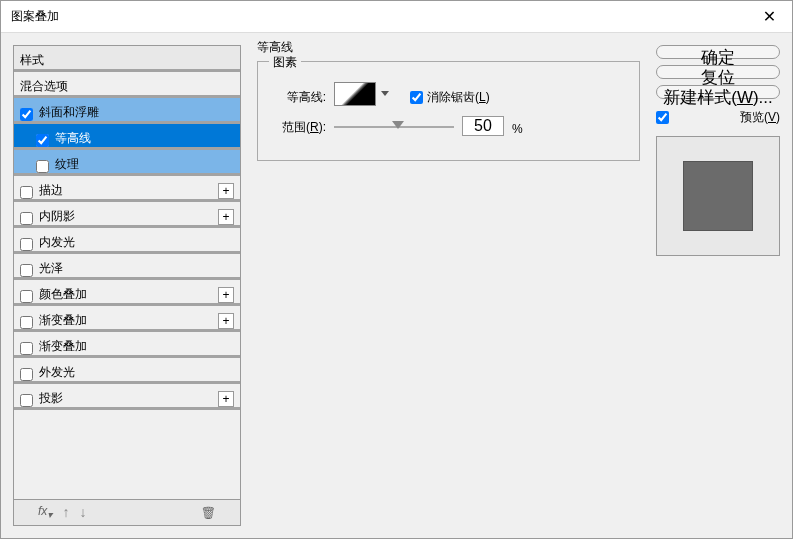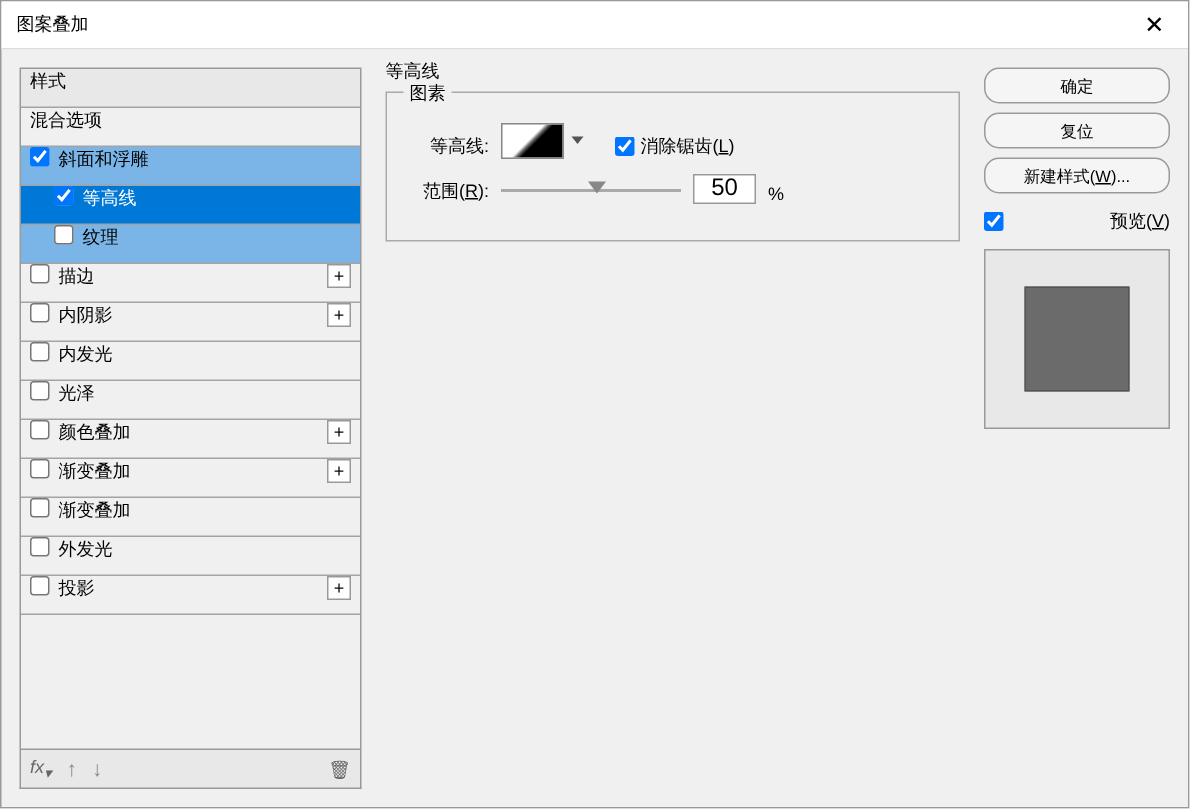--- a/index.html
+++ b/index.html
@@ -4,30 +4,30 @@
 <style>
 * { box-sizing: border-box; margin: 0; padding: 0; }
 body { font-family: "Microsoft YaHei", sans-serif; font-size: 12px; background: #f0f0f0; }
 .window { width: 793px; height: 539px; background: #f0f0f0; border: 1px solid #999; display: flex; flex-direction: column; }
 .titlebar { height: 32px; background: #fff; display: flex; align-items: center; justify-content: space-between; padding-left: 10px; border-bottom: 1px solid #ddd; }
 .titlebar-title { font-size: 12px; }
 .close-btn { width: 45px; height: 32px; display: flex; align-items: center; justify-content: center; font-size: 16px; cursor: pointer; }
 .content { flex: 1; display: flex; padding: 12px; gap: 8px; }
 .left-panel { width: 228px; display: flex; flex-direction: column; }
 .style-list { flex: 1; background: #f0f0f0; border: 1px solid #999; overflow: hidden; }
-.list-header, .list-item { height: 26px; display: flex; align-items: flex-start; padding: 0 6px; border-bottom: 1px solid #a3a3a3; position: relative; }
+.list-header, .list-item { height: 26px; display: flex; align-items: flex-end; padding: 0 6px; border-bottom: 3px solid #a3a3a3; position: relative; }
 .list-header { background: #e8e8e8; }
 .list-item { background: #f0f0f0; }
 .list-item.selected-1 { background: #7bb5e8; color: #000; }
 .list-item.selected-2 { background: #0078d7; color: #fff; }
 .list-item.selected-3 { background: #7bb5e8; color: #000; }
 .list-item input[type="checkbox"] { margin-right: 6px; }
 .list-item.sub { padding-left: 22px; }
 .add-icon { position: absolute; right: 6px; width: 16px; height: 16px; border: 1px solid #999; background: #fff; display: flex; align-items: center; justify-content: center; font-size: 12px; line-height: 1; cursor: pointer; }
-.footer-bar { height: 26px; background: #e8e8e8; border: 1px solid #999; border-top: none; display: flex; align-items: center; padding: 0 6px; justify-content: space-between; gap: 12px; }
+.footer-bar { height: 26px; background: #e8e8e8; border: 1px solid #999; border-top: none; display: flex; align-items: center; padding: 0 24px; justify-content: space-between; gap: 12px; }
 .footer-left { display: flex; gap: 10px; align-items: center; color: #666; }
 .footer-icon { cursor: pointer; color: #666; font-style: italic; }
 .arrow-icon { cursor: pointer; color: #888; font-size: 14px; }
 .trash-icon { cursor: pointer; color: #666; }
 .mid-panel { flex: 1; padding: 0 8px; }
 .fieldset { border: 1px solid #aaa; padding: 10px 12px 14px; margin-top: 8px; position: relative; }
 .fieldset-label { position: absolute; top: -8px; left: 11px; background: #f0f0f0; padding: 0 4px; font-size: 12px; }
 .section-title { margin-bottom: 4px; font-size: 12px; position: absolute; top: -22px; left: 0; }
 .mid-wrap { position: relative; margin-top: 16px; }
 .row { display: flex; align-items: flex-end; margin: 10px 0; gap: 8px; }
@@ -35,21 +35,21 @@
 .contour-swatch { width: 42px; height: 24px; border: 1px solid #888; background: linear-gradient(135deg, #fff 0%, #fff 45%, #666 50%, #000 55%, #000 100%); display: inline-block; position: relative; }
 .contour-swatch::after { content: ""; position: absolute; right: -14px; top: 8px; border-left: 4px solid transparent; border-right: 4px solid transparent; border-top: 5px solid #555; }
 .swatch-wrap { width: 58px; display: flex; align-items: center; }
 .antialias { display: flex; align-items: center; gap: 4px; margin-left: 10px; }
 .underl { text-decoration: underline; }
 .slider { flex: 0 0 120px; height: 18px; position: relative; }
 .slider-track { position: absolute; top: 8px; left: 0; right: 0; height: 2px; background: #aaa; }
 .slider-thumb { position: absolute; top: 3px; left: 58px; width: 0; height: 0; border-left: 6px solid transparent; border-right: 6px solid transparent; border-top: 8px solid #888; }
 .num-input { width: 42px; height: 20px; border: 1px solid #999; background: #fff; text-align: center; font-size: 16px; }
 .right-panel { width: 124px; display: flex; flex-direction: column; gap: 6px; align-items: stretch; }
-.btn { height: 24px; border: 1px solid #999; background: #f5f5f5; border-radius: 10px; font-size: 11px; cursor: pointer; }
+.btn { height: 14px; border: 1px solid #999; background: #f5f5f5; border-radius: 10px; font-size: 17px; cursor: pointer; }
 .preview-check { display: flex; align-items: center; justify-content: space-between; gap: 12px; margin: 4px 0; }
 .preview-box { border: 1px solid #999; background: #e8e8e8; padding: 14px; display: flex; align-items: center; justify-content: center; height: 120px; }
 .preview-swatch { width: 70px; height: 70px; background: #6b6b6b; border: 1px solid #555; }
 input[type="checkbox"] { width: 13px; height: 13px; }
 </style>
 </head>
 <body>
 
 <div class="window">
   <div class="titlebar">

